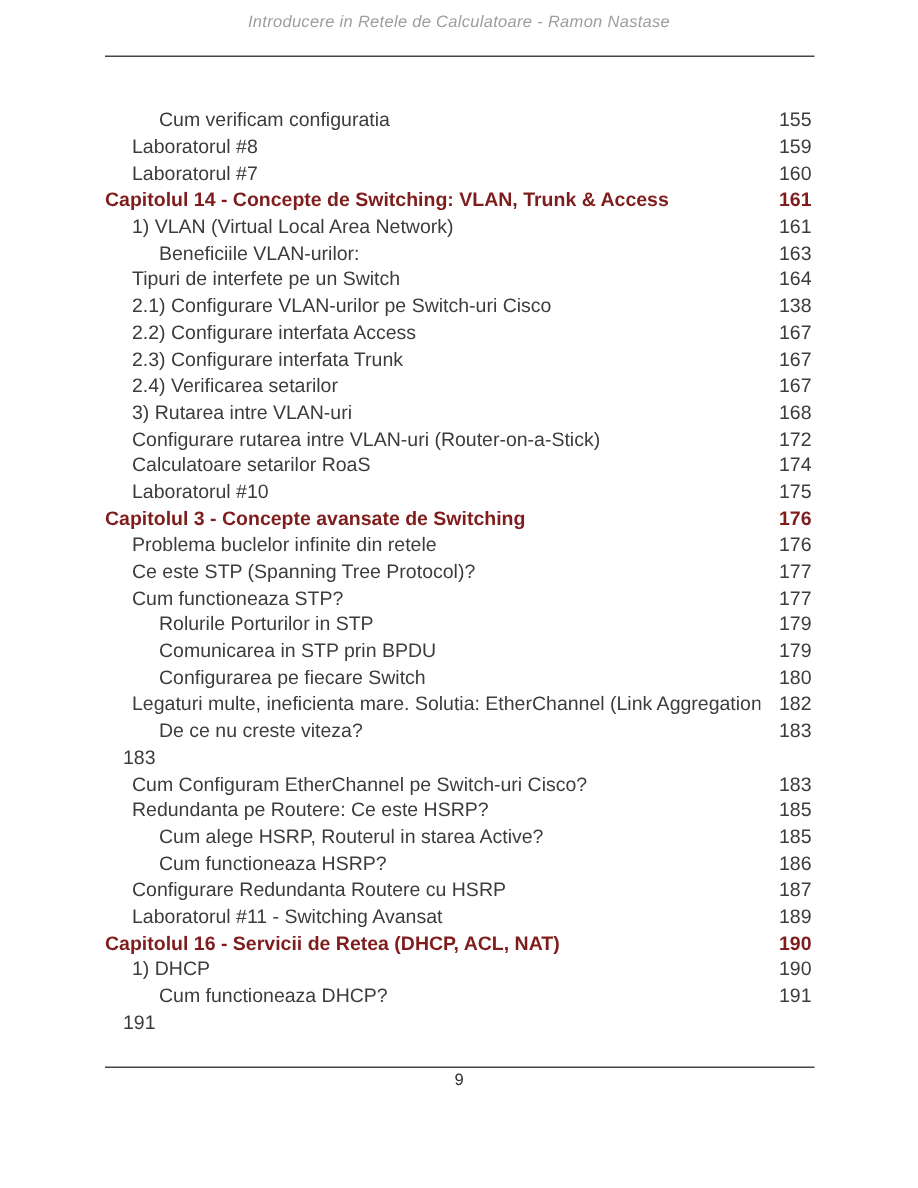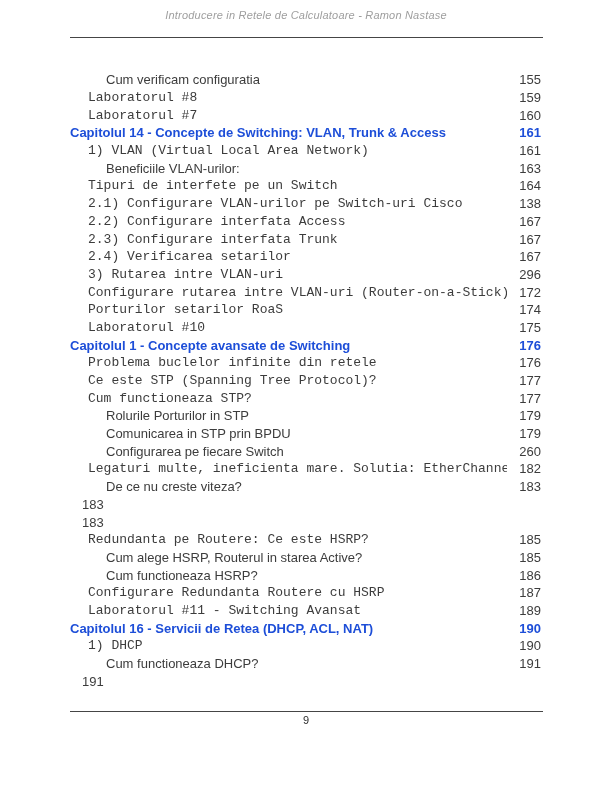--- a/index.html
+++ b/index.html
@@ -31,23 +31,23 @@
   .toc-row {
     display:flex; align-items:center;
     height:17.7px;
     font-size:13px;
     color:#3c3c3c;
     white-space:nowrap;
   }
   .toc-row .toc-title { flex:1 1 auto; overflow:hidden; }
   .toc-row .toc-page { flex:0 0 auto; margin-left:12px; text-align:right; }
   .toc-row.l0 .toc-title { padding-left:0; }
-  .toc-row.l1 .toc-title { padding-left:18px;font-family:Liberation Mono, monospace; }
+  .toc-row.l1 .toc-title { padding-left:18px; }
   .toc-row.l2 .toc-title { padding-left:36px; }
-  .toc-row.chapter { font-weight:bold; color:#1d4ed8; }
+  .toc-row.chapter { font-weight:bold; color:#7f1d1d; }
   .footer-page {
     position:absolute; top:714px; left:0; right:0;
     text-align:center;
     font-size:11px;
     color:#2e2e2e;
   }
 </style>
 </head>
 <body>
 
@@ -97,36 +97,36 @@
       <div class="toc-row l1">
     <span class="toc-title">2.3) Configurare interfata Trunk</span>
     <span class="toc-page">167</span>
   </div>
       <div class="toc-row l1">
     <span class="toc-title">2.4) Verificarea setarilor</span>
     <span class="toc-page">167</span>
   </div>
       <div class="toc-row l1">
     <span class="toc-title">3) Rutarea intre VLAN-uri</span>
-    <span class="toc-page">296</span>
+    <span class="toc-page">168</span>
   </div>
       <div class="toc-row l1">
     <span class="toc-title">Configurare rutarea intre VLAN-uri (Router-on-a-Stick)</span>
     <span class="toc-page">172</span>
   </div>
       <div class="toc-row l1">
-    <span class="toc-title">Porturilor setarilor RoaS</span>
+    <span class="toc-title">Calculatoare setarilor RoaS</span>
     <span class="toc-page">174</span>
   </div>
       <div class="toc-row l1">
     <span class="toc-title">Laboratorul #10</span>
     <span class="toc-page">175</span>
   </div>
       <div class="toc-row l0 chapter">
-    <span class="toc-title">Capitolul 1 - Concepte avansate de Switching</span>
+    <span class="toc-title">Capitolul 3 - Concepte avansate de Switching</span>
     <span class="toc-page">176</span>
   </div>
       <div class="toc-row l1">
     <span class="toc-title">Problema buclelor infinite din retele</span>
     <span class="toc-page">176</span>
   </div>
       <div class="toc-row l1">
     <span class="toc-title">Ce este STP (Spanning Tree Protocol)?</span>
     <span class="toc-page">177</span>
   </div>
@@ -137,34 +137,35 @@
       <div class="toc-row l2">
     <span class="toc-title">Rolurile Porturilor in STP</span>
     <span class="toc-page">179</span>
   </div>
       <div class="toc-row l2">
     <span class="toc-title">Comunicarea in STP prin BPDU</span>
     <span class="toc-page">179</span>
   </div>
       <div class="toc-row l2">
     <span class="toc-title">Configurarea pe fiecare Switch</span>
-    <span class="toc-page">260</span>
+    <span class="toc-page">180</span>
   </div>
       <div class="toc-row l1">
     <span class="toc-title">Legaturi multe, ineficienta mare. Solutia: EtherChannel (Link Aggregation)</span>
     <span class="toc-page">182</span>
   </div>
       <div class="toc-row l2">
     <span class="toc-title">De ce nu creste viteza?</span>
     <span class="toc-page">183</span>
   </div>
       <div class="toc-row l2">
     <span class="toc-page">183</span>
   </div>
       <div class="toc-row l1">
+    <span class="toc-title">Cum Configuram EtherChannel pe Switch-uri Cisco?</span>
     <span class="toc-page">183</span>
   </div>
       <div class="toc-row l1">
     <span class="toc-title">Redundanta pe Routere: Ce este HSRP?</span>
     <span class="toc-page">185</span>
   </div>
       <div class="toc-row l2">
     <span class="toc-title">Cum alege HSRP, Routerul in starea Active?</span>
     <span class="toc-page">185</span>
   </div>

